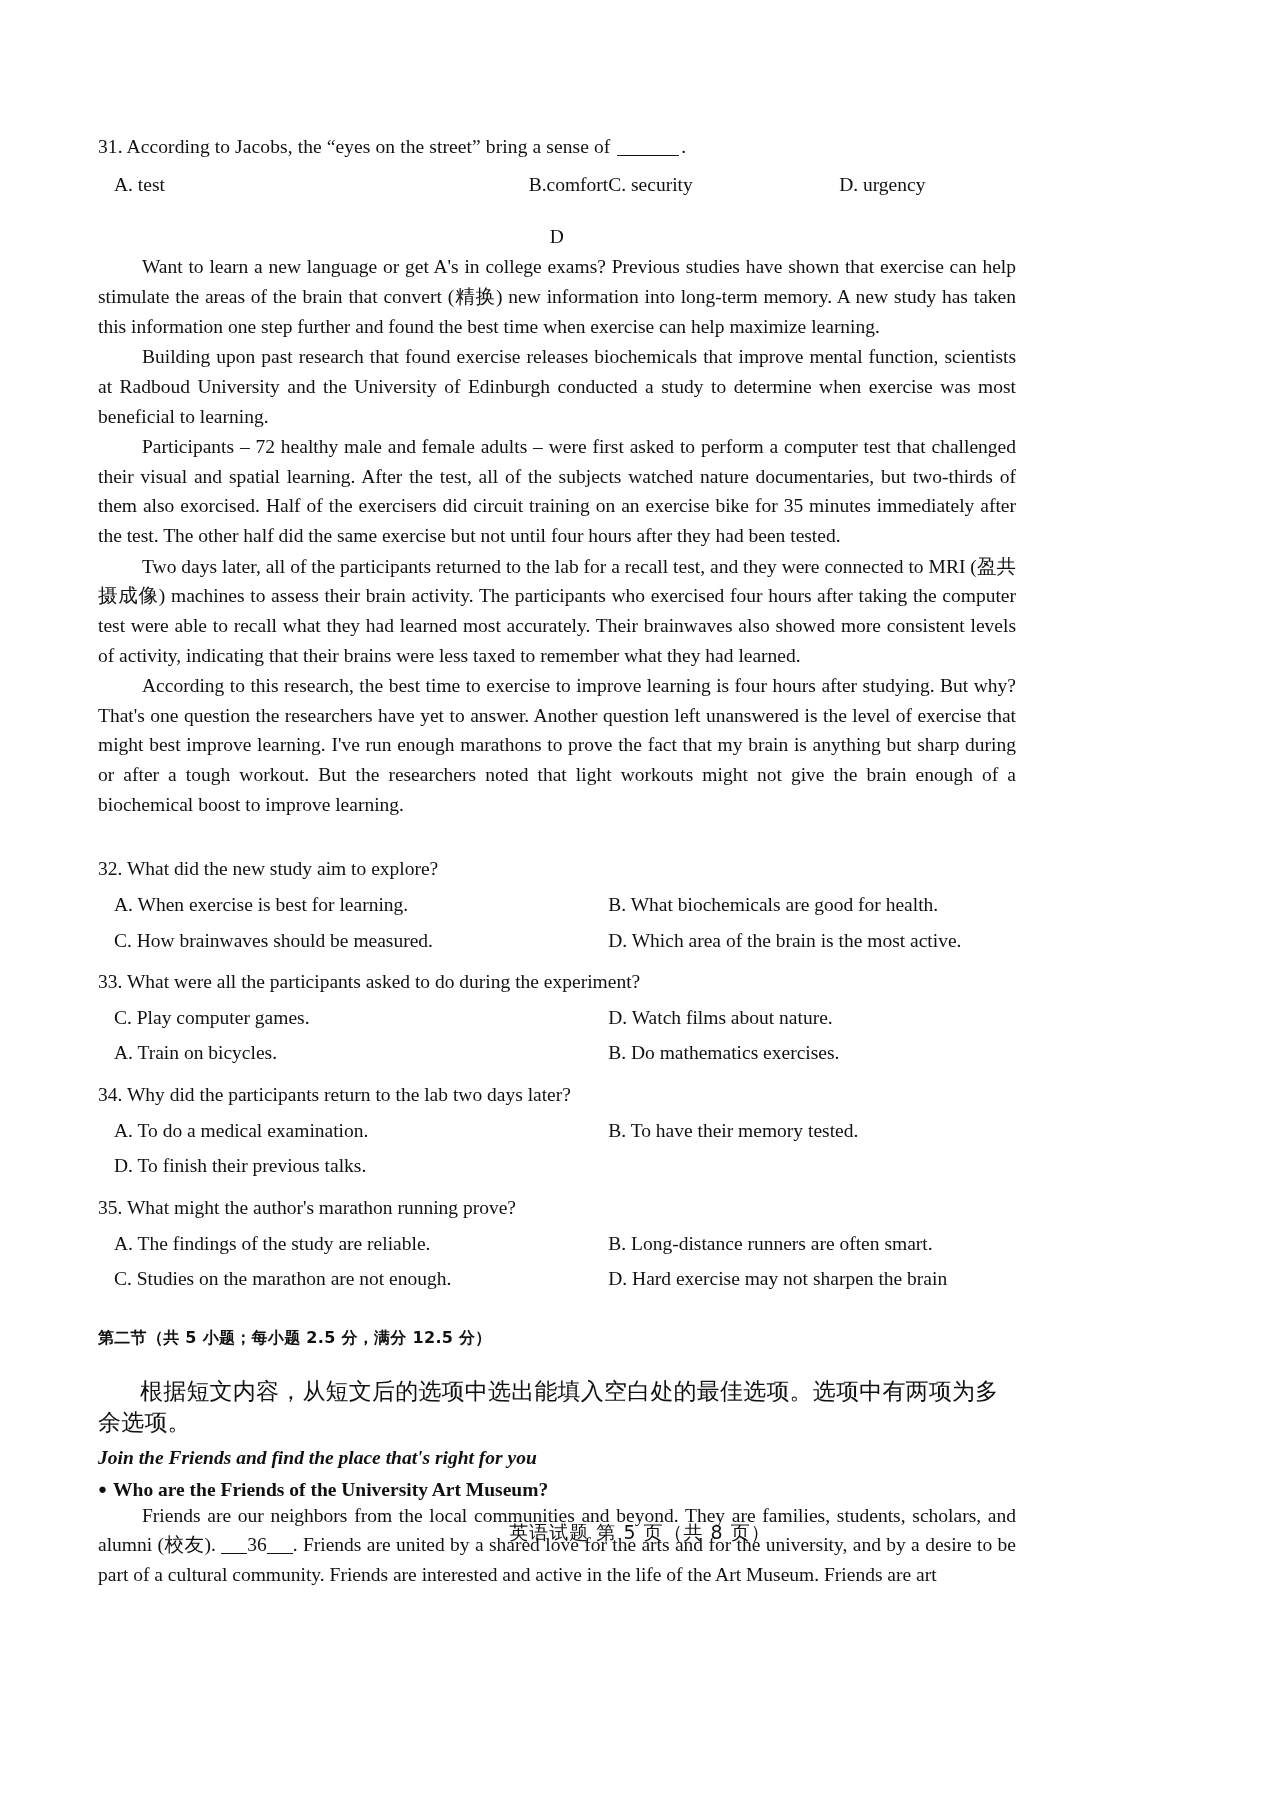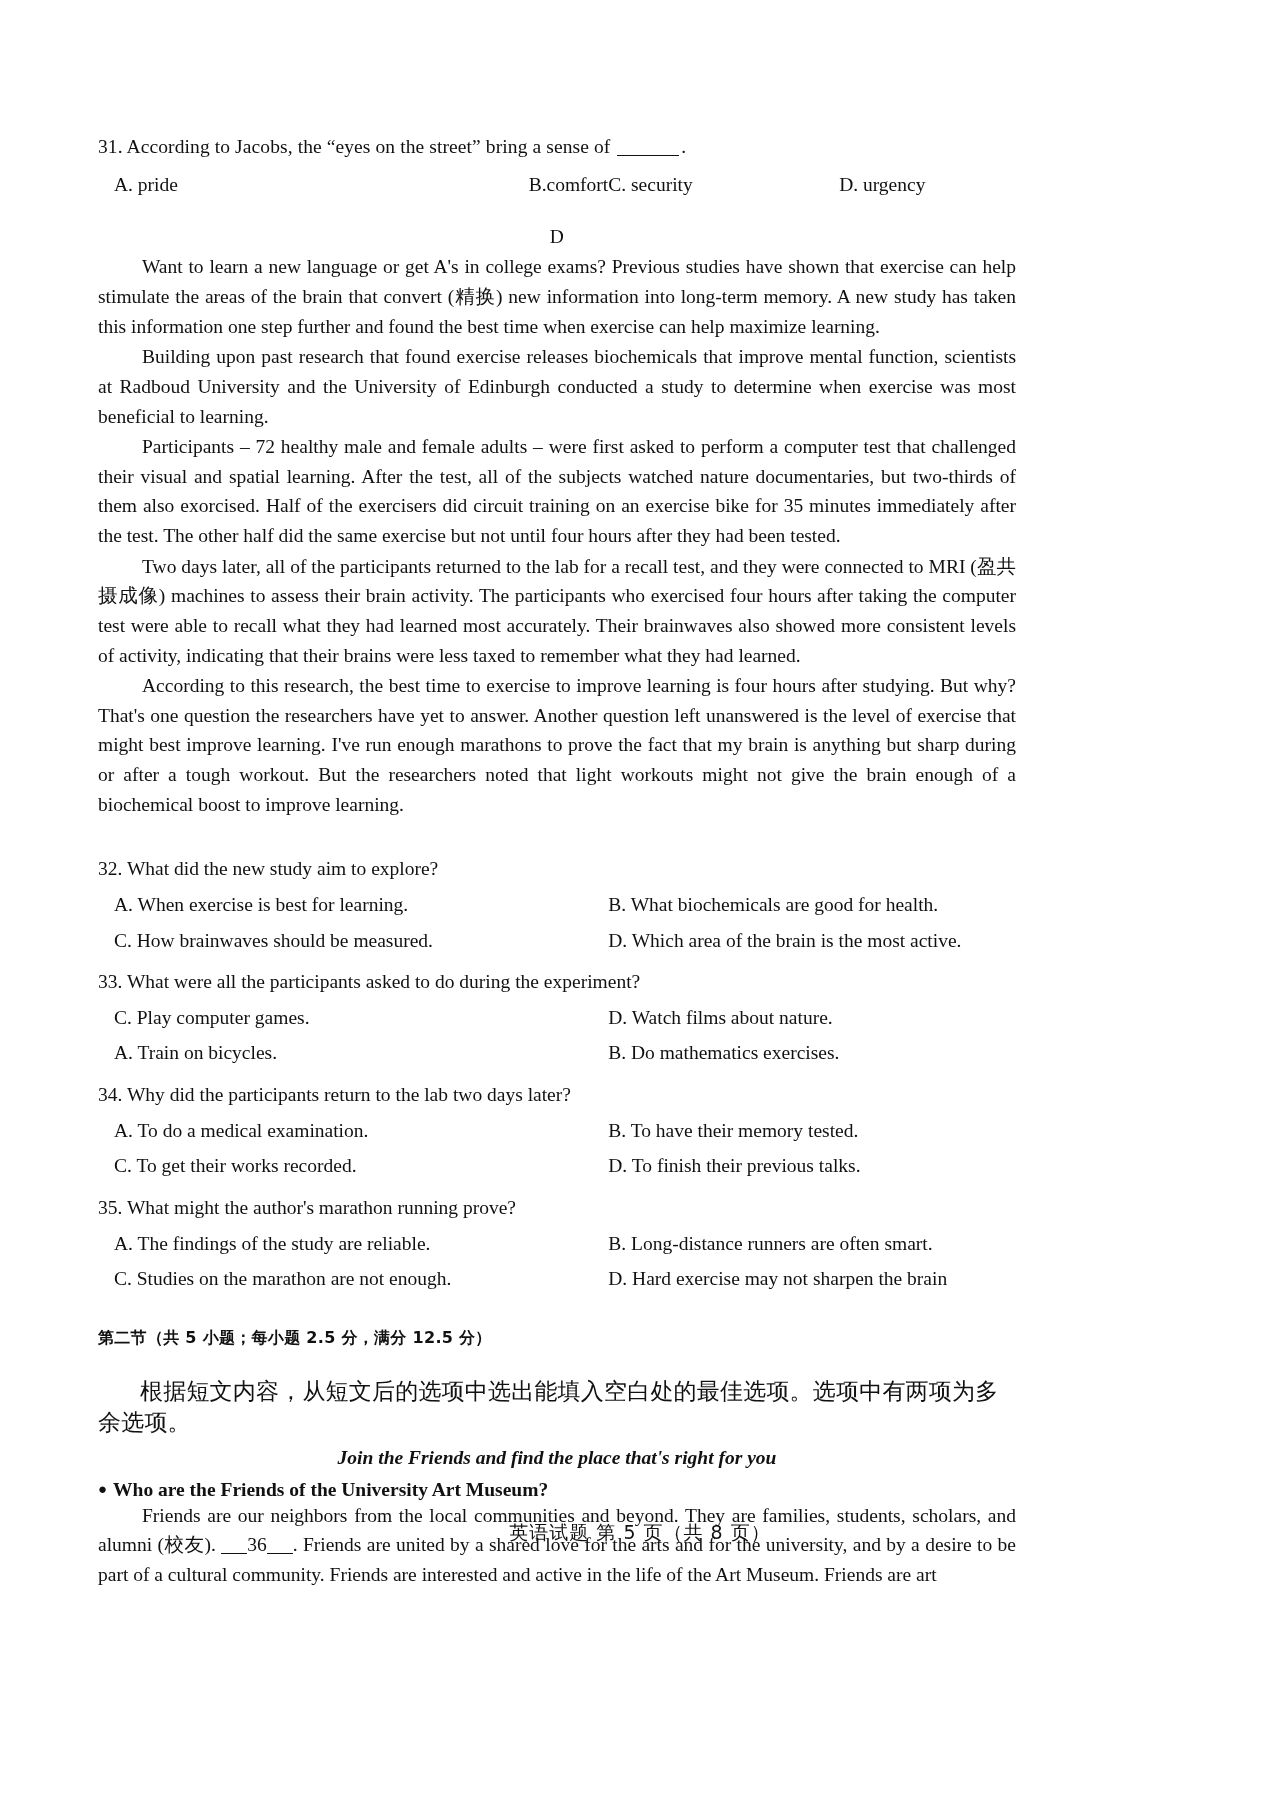--- a/index.html
+++ b/index.html
@@ -95,21 +95,20 @@
     letter-spacing: 0.3px;
   }
   .cn-instr {
     font-family: "DejaVu Sans", "Liberation Sans", sans-serif;
     font-size: 23px;
     margin-top: 27px;
     text-indent: 42px;
     letter-spacing: 0.2px;
   }
   .title-italic {
-    text-align: center;
     font-weight: bold;
     font-style: italic;
     font-size: 19.5px;
     margin-top: 9px;
   }
   .bullet-head {
     font-weight: bold;
     font-size: 19.5px;
     margin-top: 10px;
   }
@@ -139,21 +138,21 @@
 <body>
 
 <div class="page">
   <div class="content">
 
     <div class="q-stem">
       <span>31. According to Jacobs, the “eyes on the street” bring a sense of </span><span class="blank-line"></span><span>.</span>
     </div>
 
     <div class="opt-row-4">
-      <div>A. pride</div>
+      <div>A. test</div>
       <div>B.comfort</div>
       <div>C. security</div>
       <div>D. urgency</div>
     </div>
 
     <div class="section-letter">D</div>
 
     <p class="para">Want to learn a new language or get A's in college exams? Previous studies have shown that exercise can help stimulate the areas of the brain that convert (精换) new information into long-term memory. A new study has taken this information one step further and found the best time when exercise can help maximize learning.</p>
     <p class="para">Building upon past research that found exercise releases biochemicals that improve mental function, scientists at Radboud University and the University of Edinburgh conducted a study to determine when exercise was most beneficial to learning.</p>
     <p class="para">Participants – 72 healthy male and female adults – were first asked to perform a computer test that challenged their visual and spatial learning. After the test, all of the subjects watched nature documentaries, but two-thirds of them also exorcised. Half of the exercisers did circuit training on an exercise bike for 35 minutes immediately after the test. The other half did the same exercise but not until four hours after they had been tested.</p>
@@ -186,21 +185,20 @@
       </div>
     </div>
 
     <div class="qblock">
       <div class="qtext">34. Why did the participants return to the lab two days later?</div>
       <div class="opt-row-2">
         <div>A. To do a medical examination.</div>
         <div>B. To have their memory tested.</div>
       </div>
       <div class="opt-row-2">
-        <div>C. To get their works recorded.</div>
         <div>D. To finish their previous talks.</div>
       </div>
     </div>
 
     <div class="qblock">
       <div class="qtext">35. What might the author's marathon running prove?</div>
       <div class="opt-row-2">
         <div>A. The findings of the study are reliable.</div>
         <div>B. Long-distance runners are often smart.</div>
       </div>

